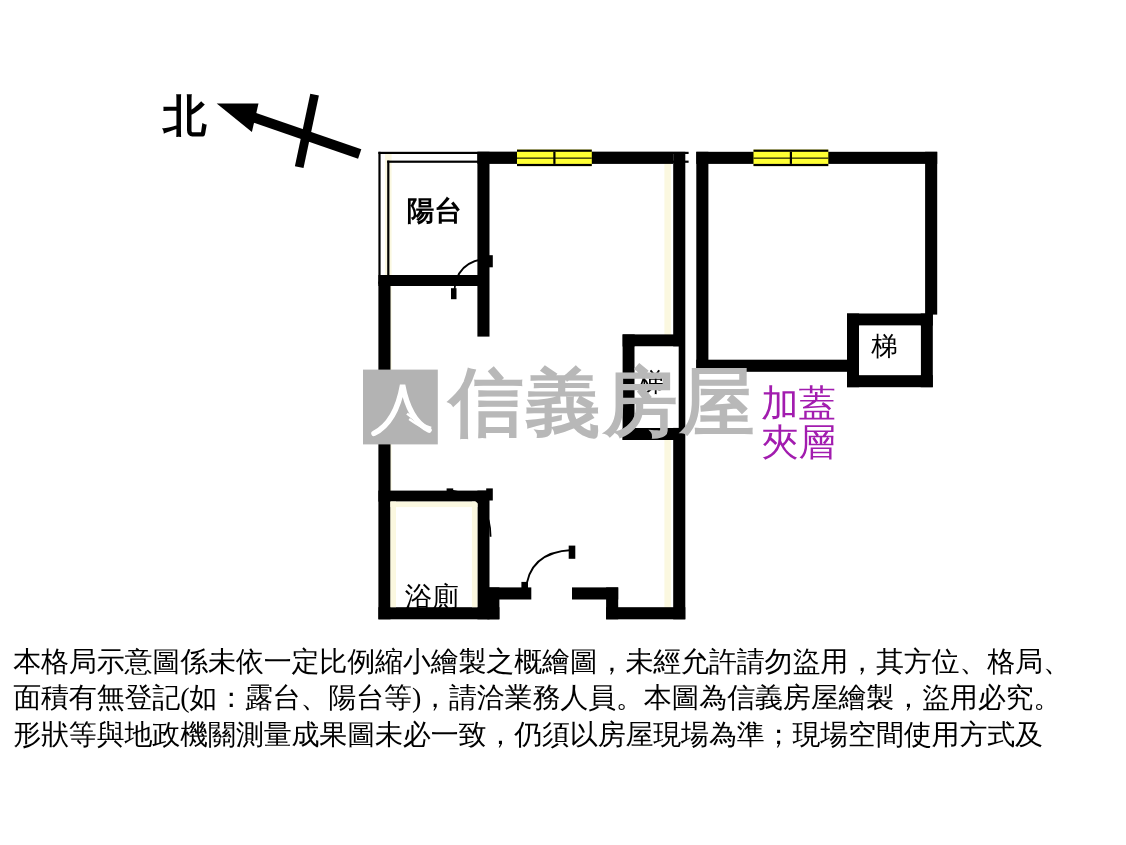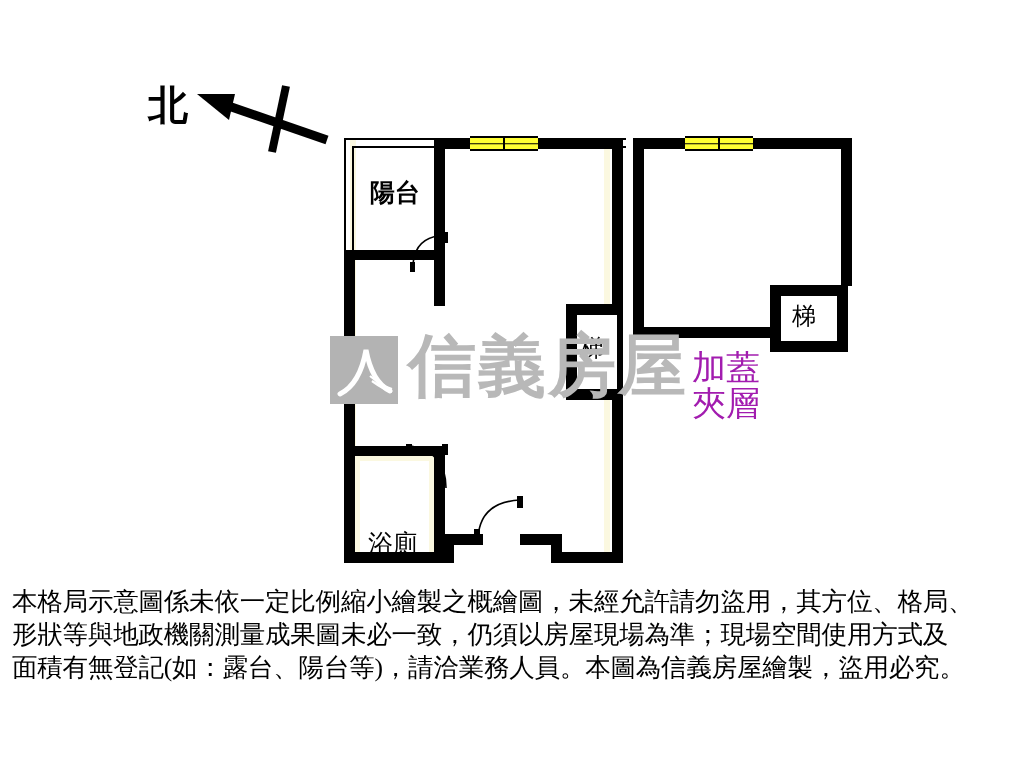--- a/index.html
+++ b/index.html
@@ -296,17 +296,17 @@
         <path d="M 10 58 Q 30 48 36 14 Q 42 46 60 55" fill="none" stroke="#ffffff" stroke-width="5" stroke-linecap="round"></path>
         <path d="M 40 40 Q 52 50 62 53" fill="none" stroke="#ffffff" stroke-width="2.2"></path>
         <path d="M 42 45 Q 53 53 62 56" fill="none" stroke="#ffffff" stroke-width="2.2"></path>
       </svg>
     </div>
     <div id="wm-text">信義房屋</div>
   </div>
 
   <div id="disclaimer">
     <div>本格局示意圖係未依一定比例縮小繪製之概繪圖，未經允許請勿盜用，其方位、格局、</div>
+    <div>面積有無登記(如：露台、陽台等)，請洽業務人員。本圖為信義房屋繪製，盜用必究。</div>
     <div>形狀等與地政機關測量成果圖未必一致，仍須以房屋現場為準；現場空間使用方式及</div>
-    <div>面積有無登記(如：露台、陽台等)，請洽業務人員。本圖為信義房屋繪製，盜用必究。</div>
   </div>
 
 </div>
 
 </body></html>

